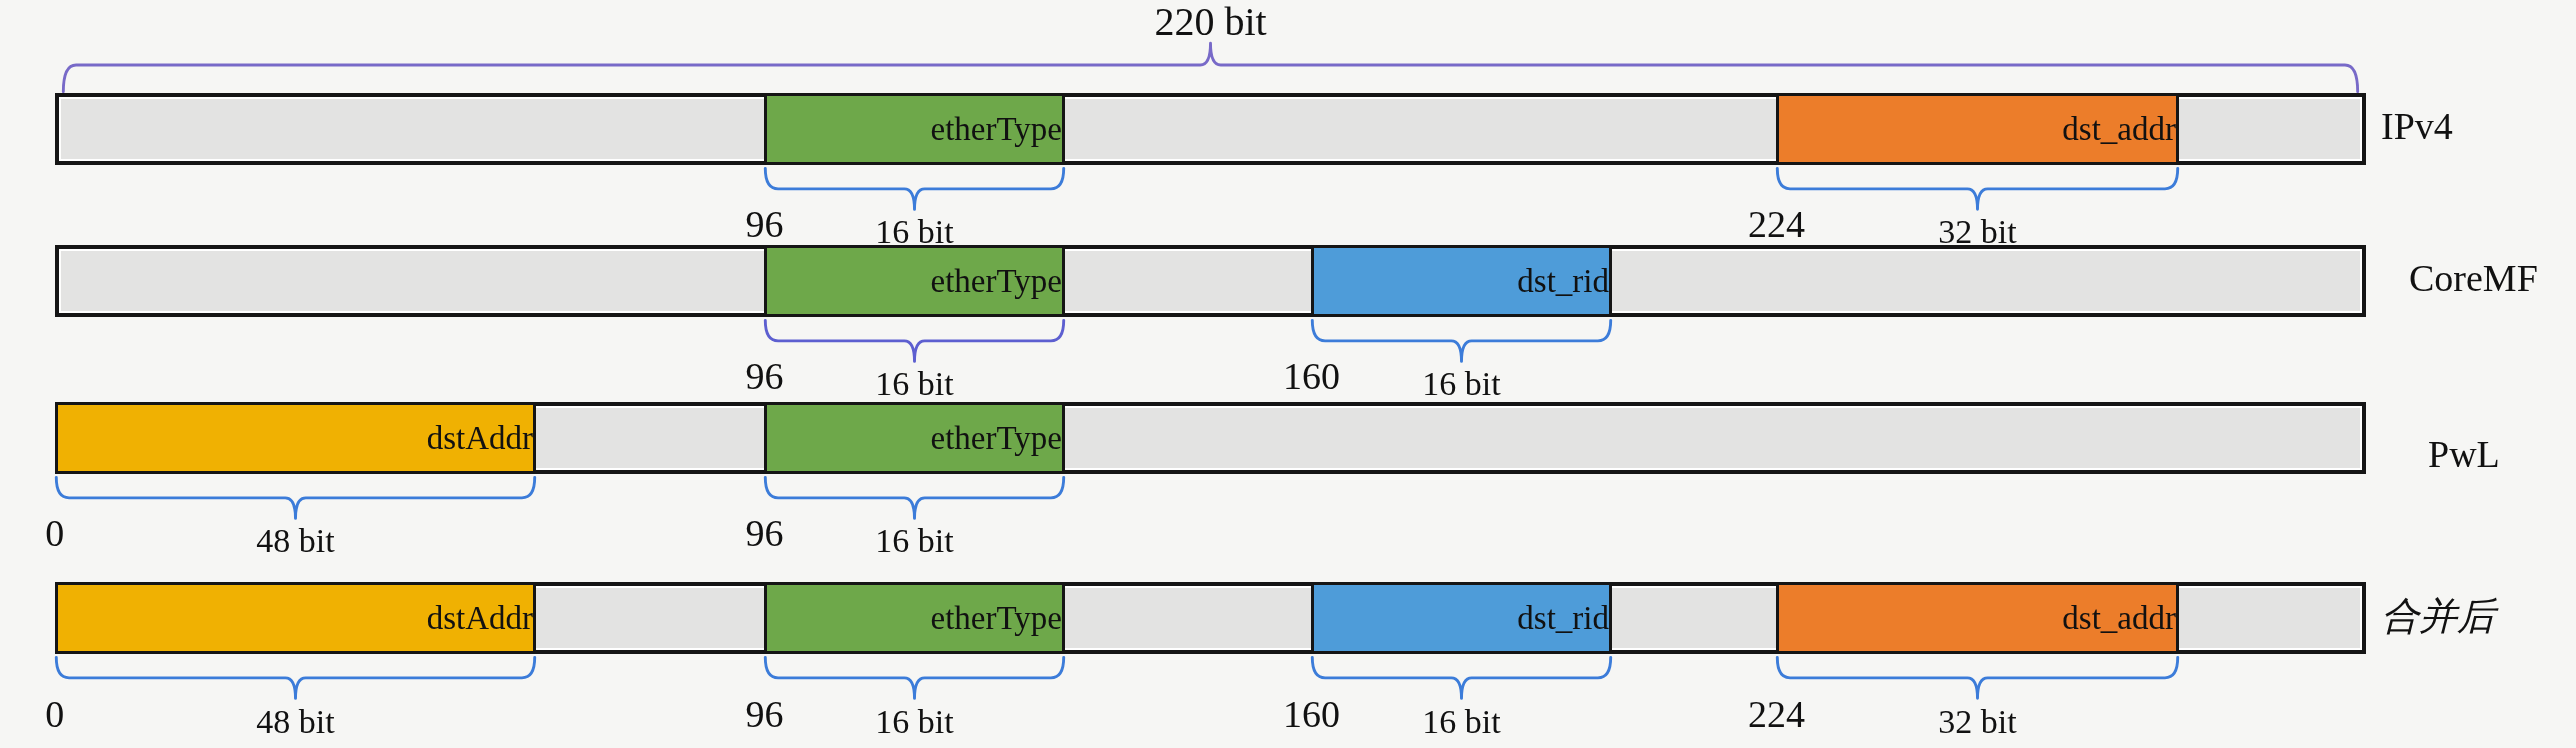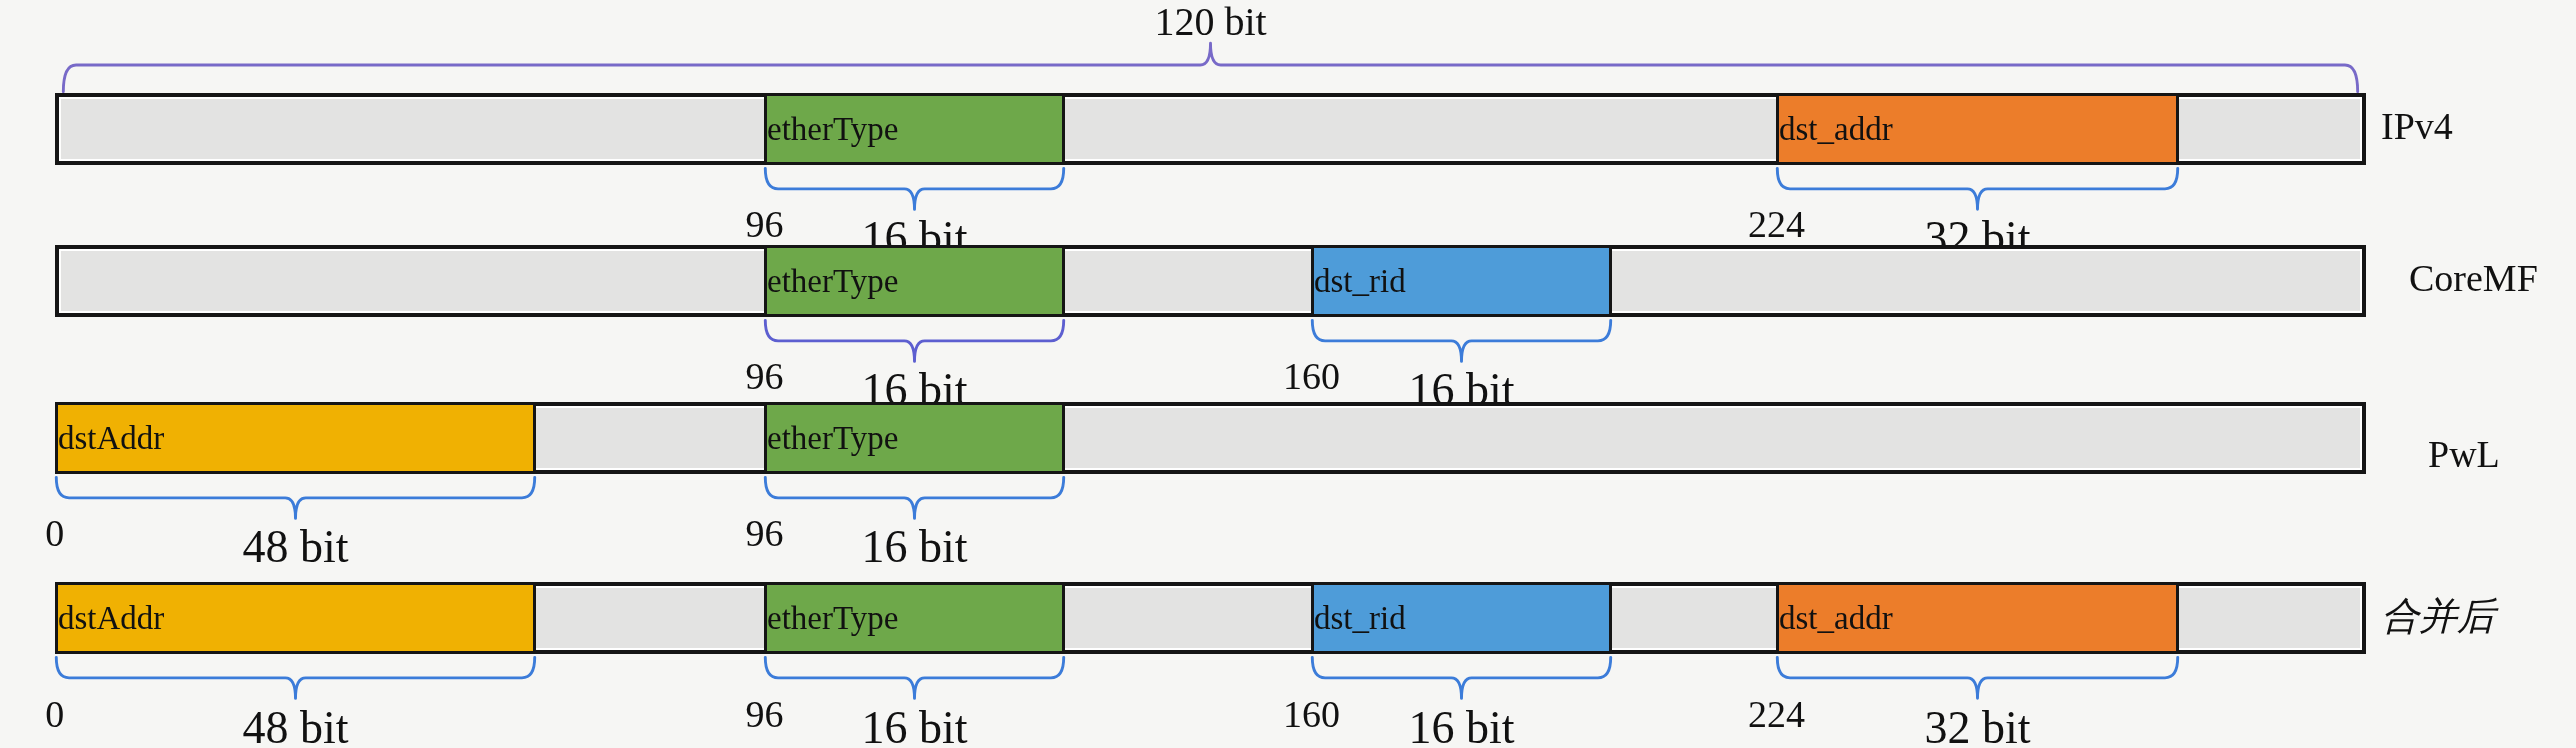--- a/index.html
+++ b/index.html
@@ -20,47 +20,47 @@
     box-sizing: border-box;
     border: 4.5px solid #151515;
     box-shadow: inset 0 0 0 1.9px #ffffff;
   }
   .seg {
     position: absolute;
     box-sizing: border-box;
     border: 3.8px solid #151515;
     display: flex;
     align-items: center;
-    justify-content: flex-start;
+    justify-content: flex-end;
   }
   .seg-label {
     font-size: 33px;
     color: #111111;
     white-space: nowrap;
   }
   .num-label, .size-label, .row-label, .over-label {
     position: absolute;
     color: #111111;
     white-space: nowrap;
     line-height: 1.05;
   }
   .num-label { font-size: 38px; text-align: center; }
-  .size-label { font-size: 46px; text-align: center; }
+  .size-label { font-size: 34px; text-align: center; }
   .row-label { font-size: 38px; text-align: center; }
   .over-label { font-size: 40px; text-align: center; }
   .brace-svg { position: absolute; overflow: visible; }
 </style>
 </head>
 <body>
 
 <div id="canvas" style="background: rgb(246, 246, 244);">
     <svg width="2311" height="51" class="brace-svg" style="left: 55px; top: 42px;" viewBox="0 0 3603 80">
       <path d="M 2 78 Q 2 36 22 36 L 1785.5 36 Q 1801.5 36 1801.5 2 Q 1801.5 36 1817.5 36 L 3581 36 Q 3601 36 3601 78" fill="none" stroke="#786ac8" stroke-width="4.5" stroke-linecap="round" stroke-linejoin="round"></path>
     </svg>
-    <div class="over-label" style="left: 1018px; top: 1.3px; width: 385px;">120 bit</div>
+    <div class="over-label" style="left: 1018px; top: 1.3px; width: 385px;">220 bit</div>
     <div class="bar" style="left: 55px; top: 93px; width: 2311px; height: 72px; background: rgb(227, 227, 226);"></div>
     <div class="seg" style="left: 764px; top: 93px; width: 301px; height: 72px; background: rgb(110, 168, 74);">
       <span class="seg-label">etherType</span>
     </div>
     <svg width="301" height="45" class="brace-svg" style="left: 764px; top: 167px;" viewBox="0 0 469 70">
       <path d="M 2 2 Q 2 34 22 34 L 218.5 34 Q 234.5 34 234.5 66 Q 234.5 34 250.5 34 L 447 34 Q 467 34 467 2" fill="none" stroke="#3c7cd9" stroke-width="4.5" stroke-linecap="round" stroke-linejoin="round"></path>
     </svg>
     <div class="num-label" style="left: 713px; top: 205px; width: 103px;">96</div>
     <div class="size-label" style="left: 764px; top: 214px; width: 301px;">16 bit</div>
     <div class="seg" style="left: 1776px; top: 93px; width: 403px; height: 72px; background: rgb(236, 125, 42);">

